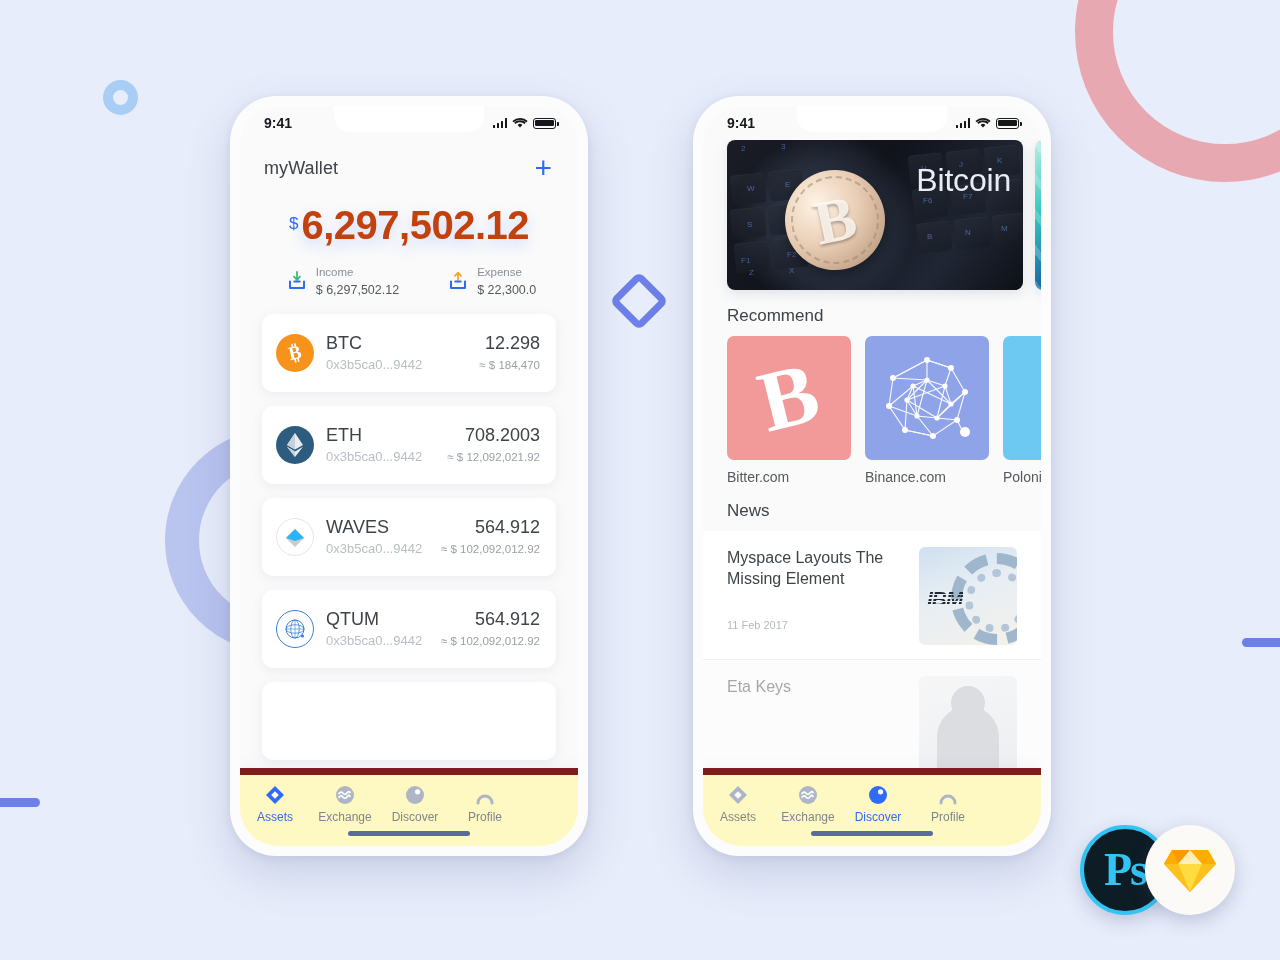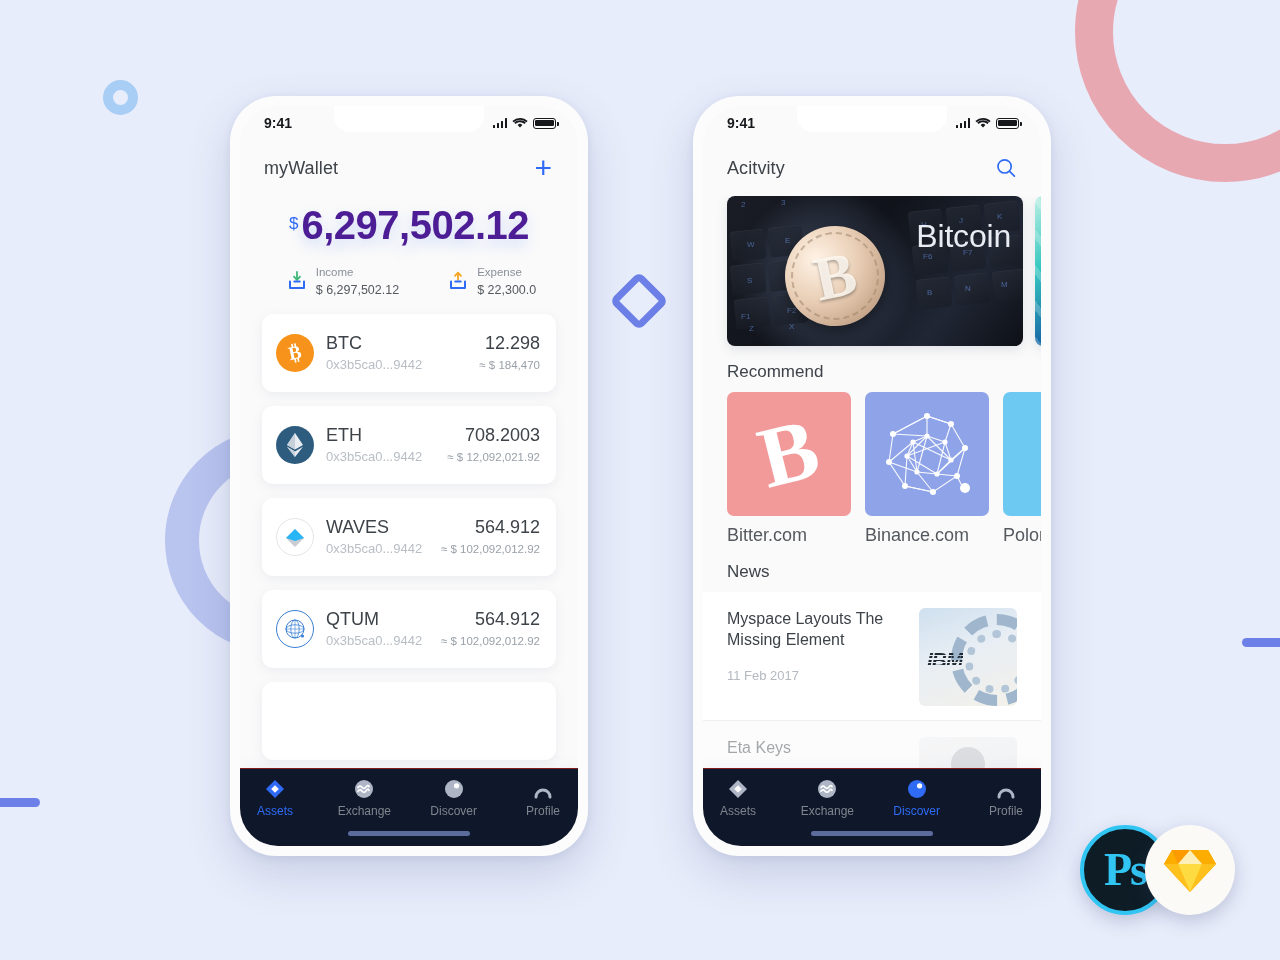--- a/index.html
+++ b/index.html
@@ -136,21 +136,21 @@
   }
   .search-btn { cursor: pointer; display: flex; }
 
   
   .balance-block { flex: none; text-align: center; padding: 6px 0 4px; }
   .balance-row {
     display: flex; align-items: flex-start; justify-content: center; gap: 3px;
   }
   .bal-cur { font-size: 17px; color: #2f6bf5; margin-top: 12px; font-weight: 500; }
   .bal-amt {
-    font-size: 40px; color: #4c1d95; font-weight: bold;
+    font-size: 40px; color: #c2410c; font-weight: bold;
     letter-spacing: -.5px; line-height: 1.15;
     text-shadow: 0 6px 14px rgba(47,107,245,.22);
   }
   .flows {
     display: flex; justify-content: center; gap: 48px;
     margin-top: 14px; padding-left: 4px;
   }
   .flow { display: flex; align-items: center; gap: 8px; }
   .flow-txt { text-align: left; }
   .flow-label { font-size: 11.5px; color: #8a9099; line-height: 1.4; }
@@ -177,23 +177,23 @@
   .asset-main { flex: 1 1 auto; min-width: 0; }
   .asset-sym { font-size: 18px; color: #3d4349; line-height: 1.25; }
   .asset-addr { font-size: 13px; color: #b9bec5; line-height: 1.35; }
   .asset-right { text-align: right; flex: none; }
   .asset-qty { font-size: 18px; color: #3d4349; line-height: 1.25; }
   .asset-fiat { font-size: 11.5px; color: #9aa0a8; line-height: 1.4; }
 
   
   .tabbar {
     flex: none; height: 78px;
-    background: #0f172a;
-    border-top: 1px solid #7f1d1d;
-    display: flex; align-items: flex-start; justify-content: space-between;
+    background: #fef9c3;
+    border-top: 7px solid #7f1d1d;
+    display: flex; align-items: flex-start; justify-content: flex-start;
     padding-top: 10px;
     position: relative; z-index: 5;
     box-shadow: 0 -3px 12px rgba(100,110,150,.05);
   }
   .tab { display: flex; flex-direction: column; align-items: center; gap: 5px; cursor: pointer; width: 70px; }
   .tab-label { font-size: 12px; color: #7f858d; }
   .tab.active .tab-label { color: #2f6bf5; }
   .home-indicator {
     position: absolute; bottom: 10px; left: 50%; transform: translateX(-50%);
     width: 122px; height: 5px; border-radius: 3px; background: #5b6b9c;
@@ -262,38 +262,38 @@
   }
   .rec-row { display: flex; gap: 14px; padding: 0 24px; }
   .rec-item { flex: none; width: 124px; cursor: pointer; }
   .rec-item.partial { width: 56px; }
   .rec-tile {
     width: 124px; height: 124px; border-radius: 7px;
     display: flex; align-items: center; justify-content: center;
     overflow: hidden;
   }
   .rec-item.partial .rec-tile { width: 56px; }
-  .rec-name { font-size: 18px; color: #55595f; margin-top: 9px; white-space: nowrap; }
+  .rec-name { font-size: 14px; color: #55595f; margin-top: 9px; white-space: nowrap; }
   .rec-tile .btc-glyph {
     font-family: "Liberation Serif", serif;
     font-size: 86px; font-weight: bold; color: #fff;
     line-height: .9; transform: rotate(-14deg);
   }
 
   .news-list { background: transparent; }
   .news-item {
     display: flex; align-items: flex-start; gap: 14px;
     padding: 16px 24px 14px;
     background: #fff;
     border-bottom: 1px solid #f0f0f2;
     cursor: pointer;
   }
   .news-text { flex: 1 1 auto; min-width: 0; }
   .news-title { font-size: 16px; color: #3d4349; line-height: 1.32; }
-  .news-date { font-size: 13px; color: #b4b9c0; margin-top: 18px; }
+  .news-date { font-size: 11px; color: #b4b9c0; margin-top: 30px; }
   .news-thumb {
     flex: none; width: 98px; height: 98px; border-radius: 6px; overflow: hidden;
     position: relative;
     background: linear-gradient(160deg,#cfe0ef 0%, #e8eef4 45%, #f3f1ea 100%);
     font-style: italic;
   }
   .news-thumb .ibm {
     position: absolute; left: 8px; top: 40px;
     font-family: "Liberation Sans", sans-serif;
     font-size: 21px; font-weight: bold; color: #1f2a33;
@@ -551,29 +551,20 @@
           <path d="M8 10.6 5.6 7.9a3.6 3.6 0 0 1 4.8 0z" fill="#16181c"></path>
           <path d="M8 5.2c-1.7 0-3.3.6-4.5 1.7L2.2 5.5A9 9 0 0 1 8 3.3c2.2 0 4.3.8 5.8 2.2l-1.3 1.4A6.6 6.6 0 0 0 8 5.2z" fill="#16181c"></path>
           <path d="M8 1.1c2.9 0 5.6 1.1 7.6 2.9l-1.2 1.3A9.9 9.9 0 0 0 8 2.7 9.9 9.9 0 0 0 1.6 5.3L.4 4A11.4 11.4 0 0 1 8 1.1z" fill="#16181c"></path>
         </svg>
         <span class="batt">
             <b></b>
           </span>
       </span>
     </div>
 
-    <div class="page-header">
-      <span class="page-title">Acitvity</span>
-      <span class="search-btn">
-        <svg width="22" height="22" viewBox="0 0 22 22">
-          <circle cx="9.6" cy="9.4" r="6.6" fill="none" stroke="#2f6bf5" stroke-width="1.7"></circle>
-          <path d="M14.6 14.4 19.4 19.2" stroke="#2f6bf5" stroke-width="1.7" stroke-linecap="round"></path>
-        </svg>
-      </span>
-    </div>
 
     <div class="discover-body">
 
       <div class="banner-row">
         <div class="banner">
           <div class="banner-kb"></div>
           <div class="kb-keys">
             <i style="left:4px;  top:34px; width:34px; height:30px; transform:rotate(-6deg);"></i>
             <i style="left:42px; top:30px; width:34px; height:30px; transform:rotate(-6deg);"></i>
             <i style="left:4px;  top:68px; width:34px; height:30px; transform:rotate(-6deg);"></i>

